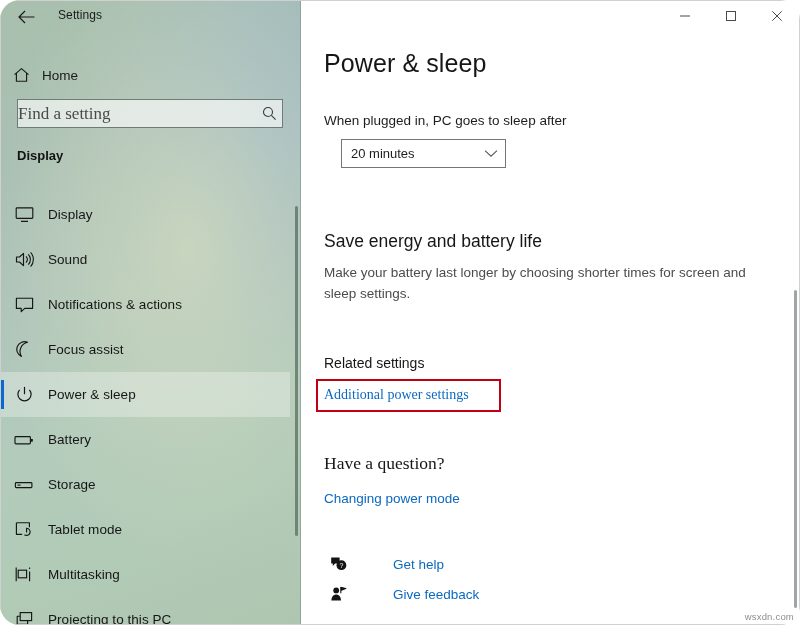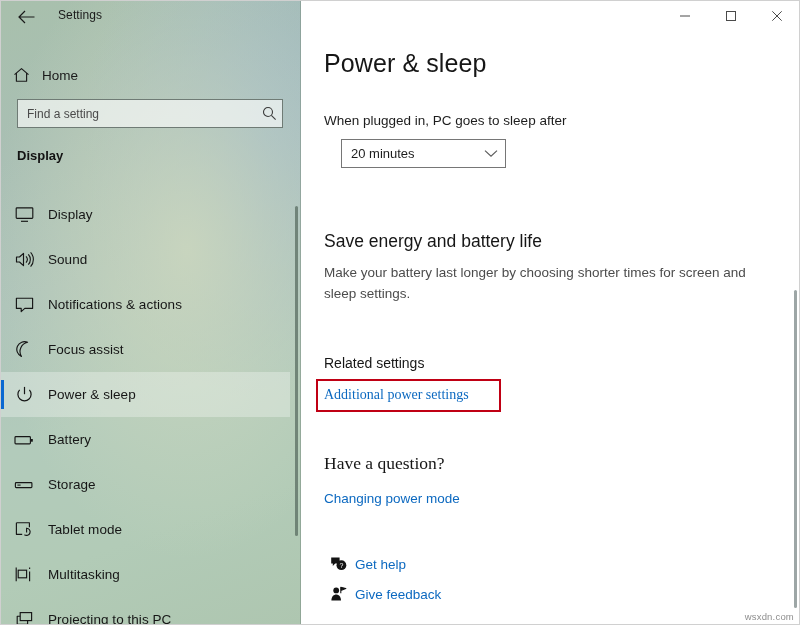--- a/index.html
+++ b/index.html
@@ -11,20 +11,21 @@
     font-family: "Liberation Sans", sans-serif;
     background: #ffffff;
   }
 
   #app {
     position: relative;
     width: 800px;
     height: 625px;
     background: #ffffff;
     overflow: hidden;
+    border-radius: 20px;
   }
 
   
   #sidebar {
     position: absolute;
     left: 0; top: 0;
     width: 301px;
     height: 625px;
     overflow: hidden;
     background:
@@ -82,24 +83,23 @@
     position: absolute;
     left: 17px; top: 99px;
     width: 266px; height: 29px;
     background: rgba(255,255,255,0.62);
     border: 1px solid #6f7b75;
     display: flex; align-items: center;
   }
   #search-input {
     flex: 1;
     border: none; outline: none; background: transparent;
-    font-family: Liberation Sans, sans-serif;
-    font-size: 12px;
+    font-family: Liberation Serif, serif;
+    font-size: 17px;
     color: #3c3c3c;
-    padding-left: 9px;
   }
   #search-input::placeholder { color: #4a4a4a; opacity: 1; }
   #search-icon-wrap {
     width: 26px; display: flex; align-items: center; justify-content: center;
     color: #3a3a3a;
   }
 
   
   #system-heading {
     position: absolute;
@@ -267,20 +267,21 @@
 
   .footer-link {
     position: absolute;
     left: 20px;
     height: 22px;
     display: flex; align-items: center;
     font-size: 13.5px;
     color: #0c69c0;
     text-decoration: none;
     cursor: pointer;
+    gap: 38px;
   }
   .footer-link .ico {
     width: 34px; display: flex; align-items: center; justify-content: center;
     color: #141414;
   }
   #get-help-link { top: 553px; }
   #give-feedback-link { top: 583px; }
 
   #content-scrollbar {
     position: absolute;

